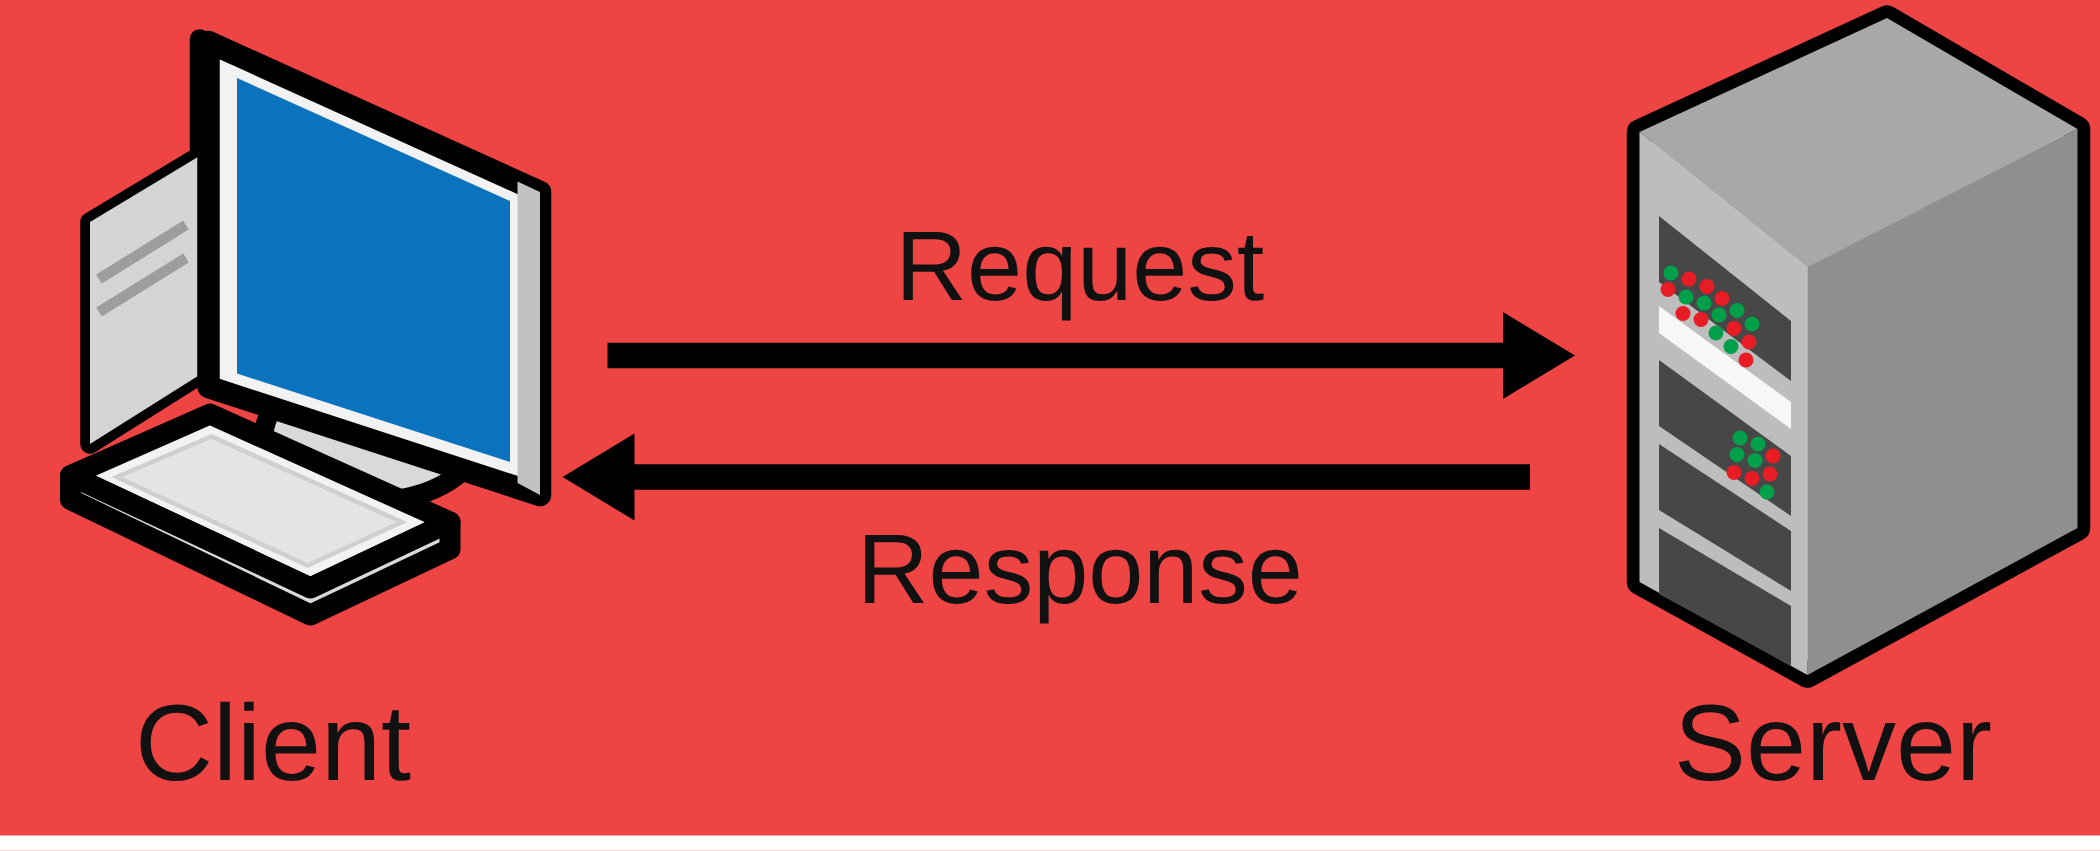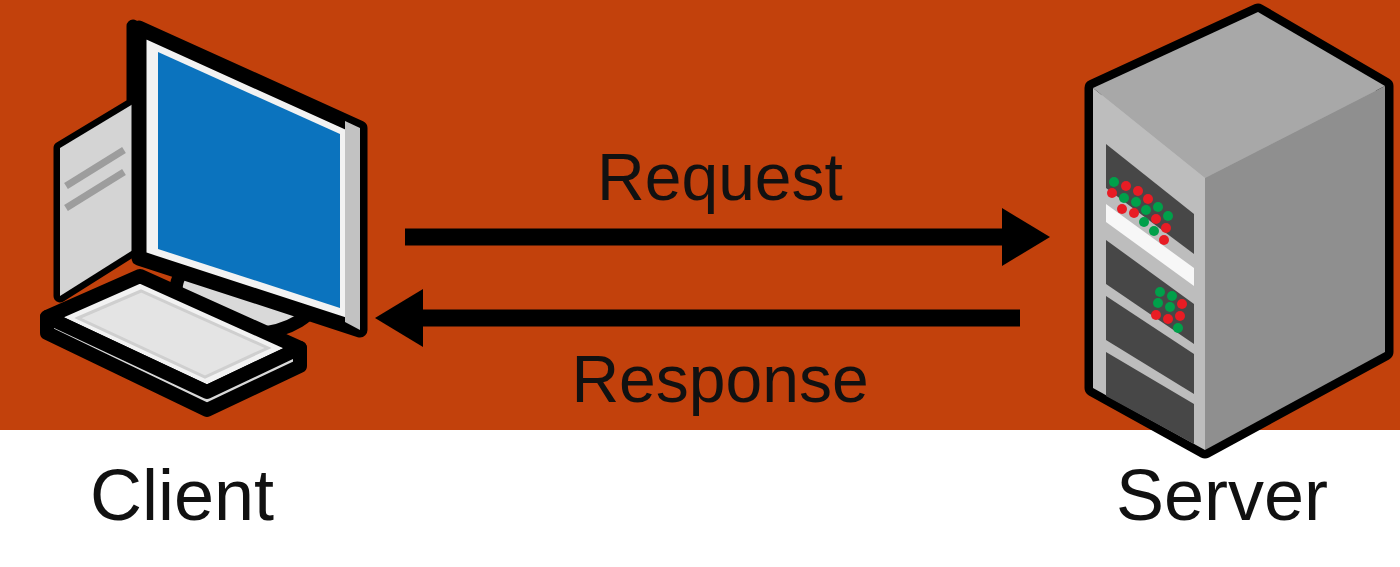--- a/index.html
+++ b/index.html
@@ -10,22 +10,22 @@
   }
   body {
     width: 1400px;
     height: 567px;
     font-family: "Liberation Sans", sans-serif;
     overflow: hidden;
   }
   #stage {
     position: relative;
     width: 1400px;
-    height: 430px;
-    background: #c2410c;
+    height: 557px;
+    background: #ef4444;
   }
   #diagram-svg {
     position: absolute;
     left: 0;
     top: 0;
     width: 1400px;
     height: 567px;
     display: block;
   }
   .dg-label {

